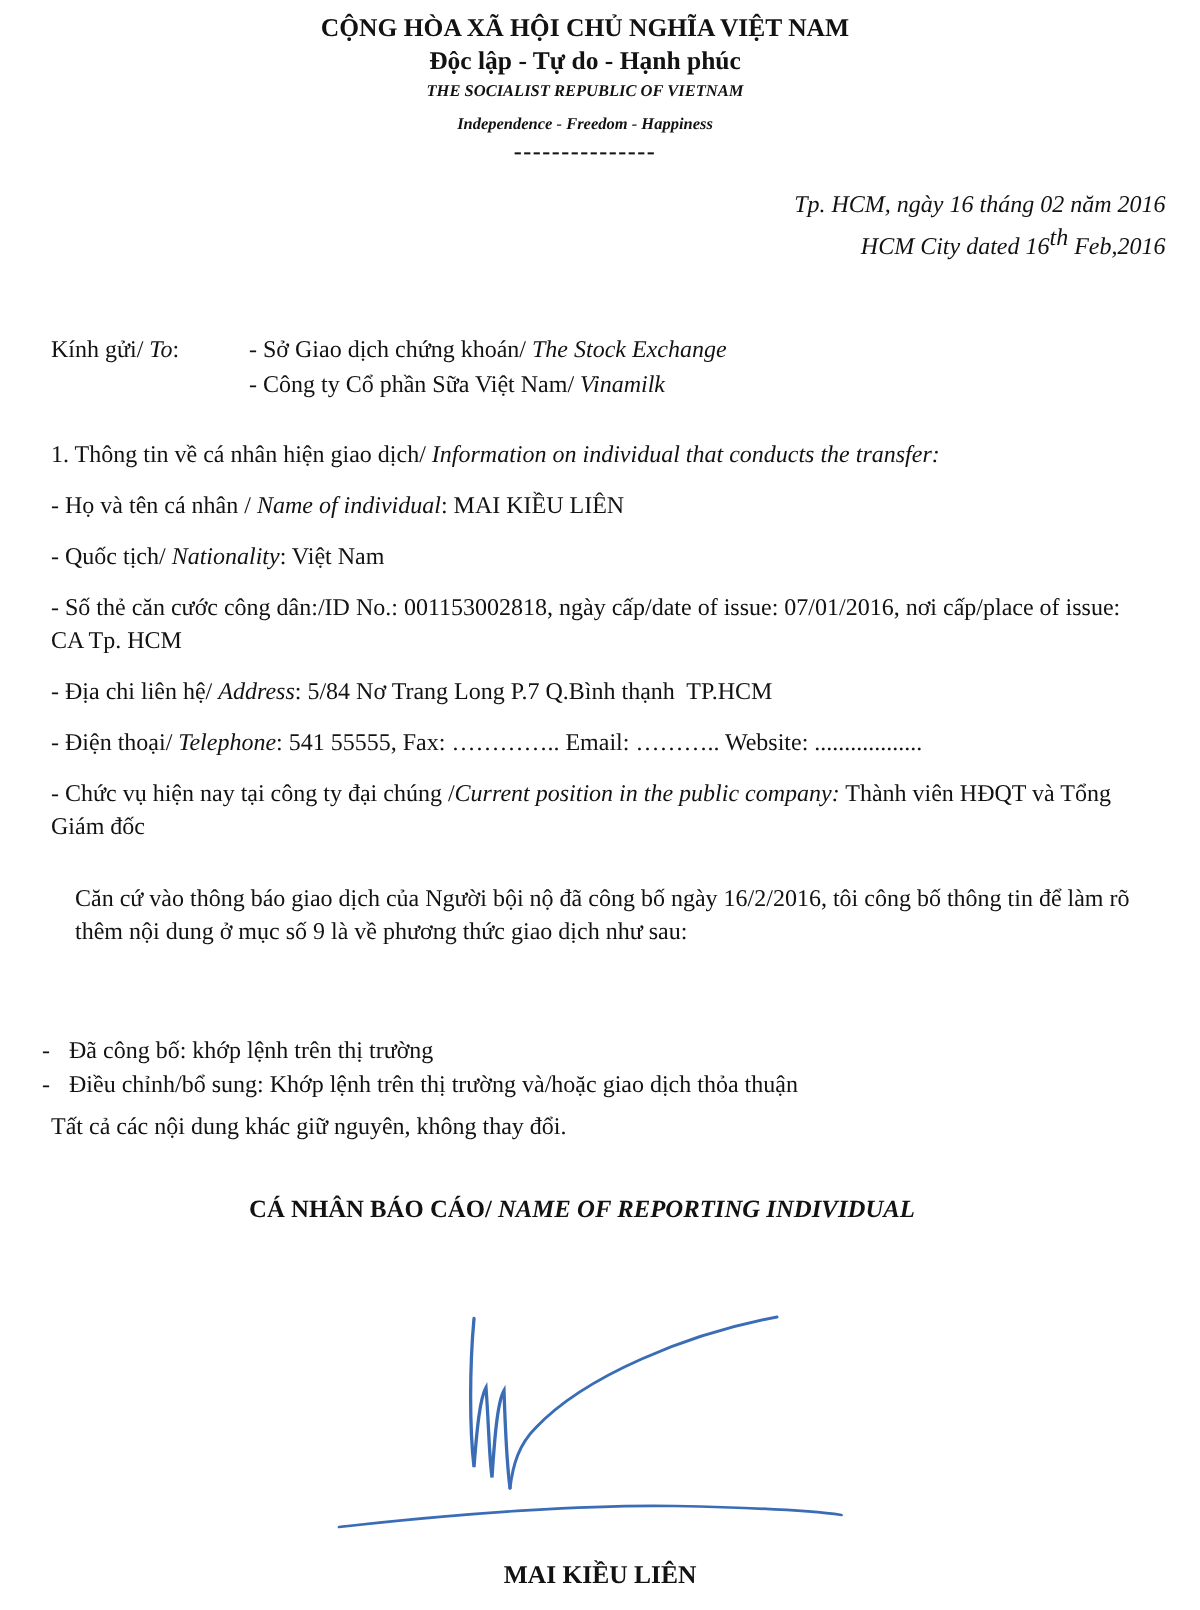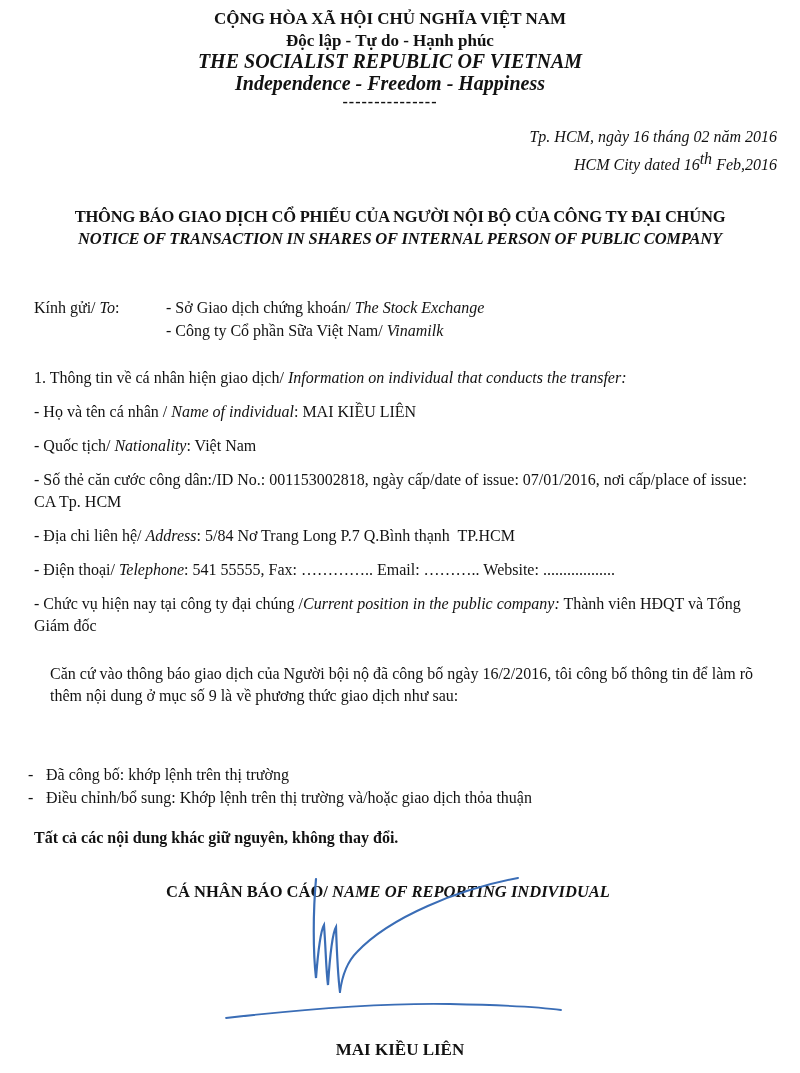--- a/index.html
+++ b/index.html
@@ -13,21 +13,21 @@
     font-family:"Liberation Serif","DejaVu Serif",serif;
     font-size:16px;
     overflow:hidden;
   }
   .pre { white-space:pre-wrap; }
   .it  { font-style:italic; }
 
   
   .nat-header { padding-top:8px; text-align:center; padding-right:20px; line-height:21.5px; }
   .nh-vi   { font-weight:bold; font-size:17px; }
-  .nh-en   { font-weight:bold; font-style:italic; font-size:20px; }
+  .nh-en   { font-weight:bold; font-style:italic; font-size:11px; }
   .divider { font-weight:bold; letter-spacing:1px; line-height:16px; }
 
   
   .dateline { margin-top:16px; text-align:right; padding-right:19px; font-style:italic; font-size:16px; line-height:22px; }
   .dateline sup { font-size:16px; }
 
   
   .doc-title { margin-top:30px; text-align:center; line-height:22px; }
   .t-vi { font-weight:bold; font-size:16.5px; letter-spacing:-0.2px; }
   .t-en { font-weight:bold; font-style:italic; font-size:16.5px; letter-spacing:-0.2px; }
@@ -42,21 +42,21 @@
   .sec-heading { margin-bottom:0; }
   .sec-item { margin-top:12px; }
 
   
   .paragraph { margin-top:26px; padding-left:30px; padding-right:28px; line-height:22px;margin-left:16px; }
 
   
   .bullets { margin-top:56px; padding-left:24px; padding-right:30px; line-height:23px;font-family:Liberation Serif, serif; }
   .bullet-dash { display:inline-block; width:18px; }
 
-  .closing { margin-top:18px; padding-left:30px; padding-right:30px; line-height:22px;font-weight:bold; }
+  .closing { margin-top:6px; padding-left:30px; padding-right:30px; line-height:22px; }
 
   
   .sig-heading { margin-top:33px; text-align:center; padding-right:24px; font-weight:bold; font-size:16.5px; }
   .sig-heading .it { font-style:italic; }
   .signature-svg { position:absolute; left:200px; top:862px; }
   .sig-name { position:absolute; left:0; top:1040px; width:100%; text-align:center; font-weight:bold; font-size:17px; }
 </style>
 </head>
 <body>
 
@@ -68,24 +68,20 @@
     <div class="nh-en">THE SOCIALIST REPUBLIC OF VIETNAM</div>
     <div class="nh-en">Independence - Freedom - Happiness</div>
     <div class="divider">---------------</div>
   </div>
 
   <div class="dateline">
     <div>Tp. HCM, ngày 16 tháng 02 năm 2016</div>
     <div><span>HCM City dated 16</span><sup>th</sup><span> Feb,2016</span></div>
   </div>
 
-  <div class="doc-title">
-    <div class="t-vi">THÔNG BÁO GIAO DỊCH CỔ PHIẾU CỦA NGƯỜI NỘI BỘ CỦA CÔNG TY ĐẠI CHÚNG</div>
-    <div class="t-en">NOTICE OF TRANSACTION IN SHARES OF INTERNAL PERSON OF PUBLIC COMPANY</div>
-  </div>
 
   <div class="recipients">
     <div class="rec-label"><span>Kính gửi/ </span><span class="it">To</span><span>:</span></div>
     <div class="rec-items">
       <div><span class="pre">- Sở Giao dịch chứng khoán/ </span><span class="it">The Stock Exchange</span></div>
       <div><span class="pre">- Công ty Cổ phần Sữa Việt Nam/ </span><span class="it">Vinamilk</span></div>
     </div>
   </div>
 
   <div class="section1">

